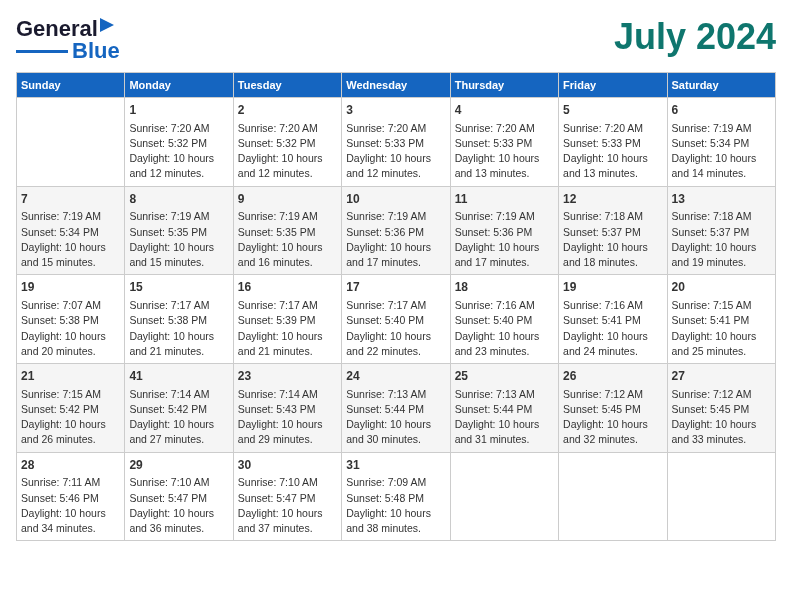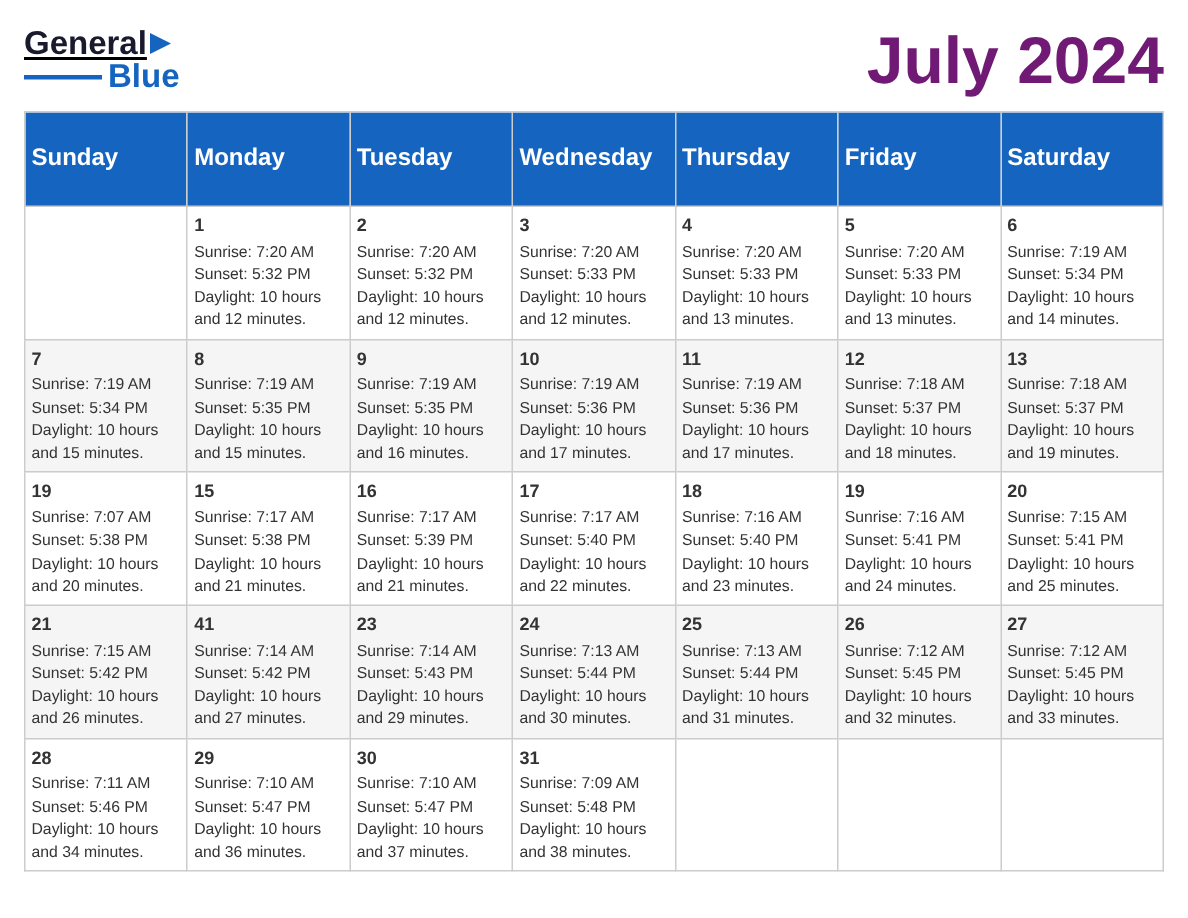--- a/index.html
+++ b/index.html
@@ -18,40 +18,40 @@
     }
     .logo {
       display: flex;
       flex-direction: column;
       align-items: flex-start;
     }
     .title-section {
       text-align: right;
     }
     .month-title {
-      font-size: 44px;
+      font-size: 36px;
       font-weight: bold;
-      color: #701a75;
+      color: #0f766e;
     }
     .location-title {
       font-size: 16px;
       color: #444;
       margin-top: 2px;
     }
     table {
       width: 100%;
       border-collapse: collapse;
       font-size: 11px;
     }
     thead tr th {
       background-color: #1565c0;
       color: #fff;
-      padding: 22px 4px;
+      padding: 6px 4px;
       text-align: left;
-      font-size: 16px;
+      font-size: 11px;
       font-weight: bold;
       border: 1px solid #ccc;
     }
     tbody tr td {
       border: 1px solid #ccc;
       vertical-align: top;
       padding: 4px 4px;
       min-height: 80px;
       height: 88px;
       width: 14.28%;
@@ -73,21 +73,21 @@
     .cell-content {
       font-size: 10.5px;
       line-height: 1.45;
     }
   </style>
 </head>
 <body>
 
 <div class="header-section">
   <div class="logo">
-    <div style="display:flex; align-items:center;text-decoration:underline;">
+    <div style="display:flex; align-items:flex-start;">
       <span style="font-size:22px; font-weight:bold; color:#1a1a2e;">General</span>
       <svg width="22" height="18" viewBox="0 0 22 18" style="margin-left:2px;">
         <polygon points="0,2 14,9 0,16" fill="#1565c0"></polygon>
       </svg>
     </div>
     <div style="display:flex; align-items:center; margin-top:-4px;">
       <div style="width:52px; height:3px; background:#1565c0; margin-right:4px;"></div>
       <span style="font-size:22px; font-weight:bold; color:#1565c0;text-align:right;">Blue</span>
     </div>
   </div>

